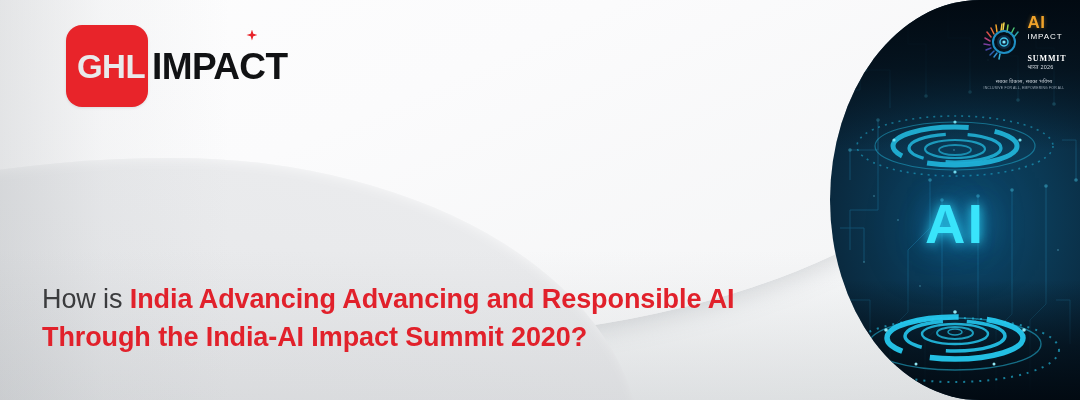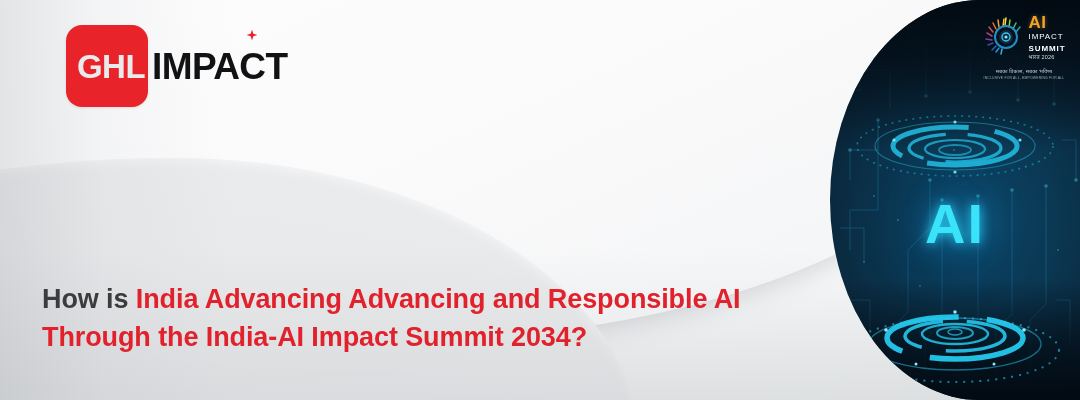--- a/index.html
+++ b/index.html
@@ -64,21 +64,21 @@
     clip-path:polygon(50% 0%,62% 38%,100% 50%,62% 62%,50% 100%,38% 62%,0% 50%,38% 38%);
   }
 
   
   .headline{
     position:absolute;left:42px;top:280px;width:720px;
     font-size:27px;line-height:1.42;font-weight:600;
     color:#3b3c3e;letter-spacing:-0.1px;
   }
   .headline .hl-red{color:#e1212b;font-weight:700;}
-  .headline .hl-dark{color:#3b3c3e;font-weight:700;}
+  .headline .hl-dark{color:#3b3c3e;font-weight:400;}
 
   
   .ai-panel{
     position:absolute;right:0;top:0;width:250px;height:400px;
     overflow:hidden;
     border-top-left-radius:150px 200px;
     border-bottom-left-radius:150px 200px;
     background:
       radial-gradient(110% 80% at 58% 55%, #0f4a6b 0%, #0b3a56 26%, #0a2b41 50%, #071d2e 74%, #04121d 100%);
   }
@@ -111,21 +111,21 @@
     position:absolute;right:8px;top:14px;width:96px;
     display:flex;flex-direction:column;align-items:center;
   }
   .summit-row{display:flex;align-items:center;gap:4px;}
   .summit-text{display:flex;flex-direction:column;align-items:flex-start;line-height:1;}
   .summit-ai{
     font-size:17px;font-weight:bold;color:#f0a32a;letter-spacing:0.5px;line-height:1;
     text-shadow:0 0 4px rgba(240,160,40,0.45);
   }
   .summit-impact{font-size:8px;font-weight:normal;color:#ffffff;letter-spacing:0.9px;margin-top:2px;}
-  .summit-summit{font-size:8px;font-weight:bold;color:#ffffff;letter-spacing:0.9px;margin-top:4px;}
+  .summit-summit{font-size:8px;font-weight:bold;color:#ffffff;letter-spacing:0.9px;margin-top:14px;font-family:Liberation Serif, serif;}
   .summit-hindi{font-size:5.5px;color:#d7dde3;letter-spacing:0.2px;margin-top:2px;white-space:nowrap;}
   .summit-tagline{
     font-size:5px;color:#cdd5dd;margin-top:7px;letter-spacing:0.2px;text-align:center;white-space:nowrap;
   }
   .summit-subtagline{
     font-size:3.4px;color:#9fadba;margin-top:2px;letter-spacing:0.2px;text-align:center;white-space:nowrap;
   }
 </style>
 </head>
 <body>
@@ -142,21 +142,21 @@
       <span class="logo-mark-text">GHL</span>
     </div>
     <div class="logo-word">
       <span>IMPACT</span>
       <span class="logo-spark"></span>
     </div>
   </div>
 
   <div class="headline">
     <span class="hl-dark">How is </span><span class="hl-red">India Advancing Advancing and Responsible AI</span>
-    <span class="hl-red">Through the India-AI Impact Summit 2034?</span>
+    <span class="hl-red">Through the India-AI Impact Summit 2020?</span>
   </div>
 
   <div class="ai-panel">
 
     <svg class="circuit" viewBox="0 0 250 400">
       <g stroke="#2aa6d8" stroke-width="0.9" fill="none" opacity="0.55">
         <path d="M20 180 L20 150 L48 150 L48 120 L48 210 L20 210 L20 250"></path>
         <path d="M60 400 L60 330 L78 312 L78 250 L100 228 L100 180"></path>
         <path d="M95 400 L95 340 L112 324 L112 262 L112 200"></path>
         <path d="M130 400 L130 336 L148 318 L148 256 L148 196"></path>

